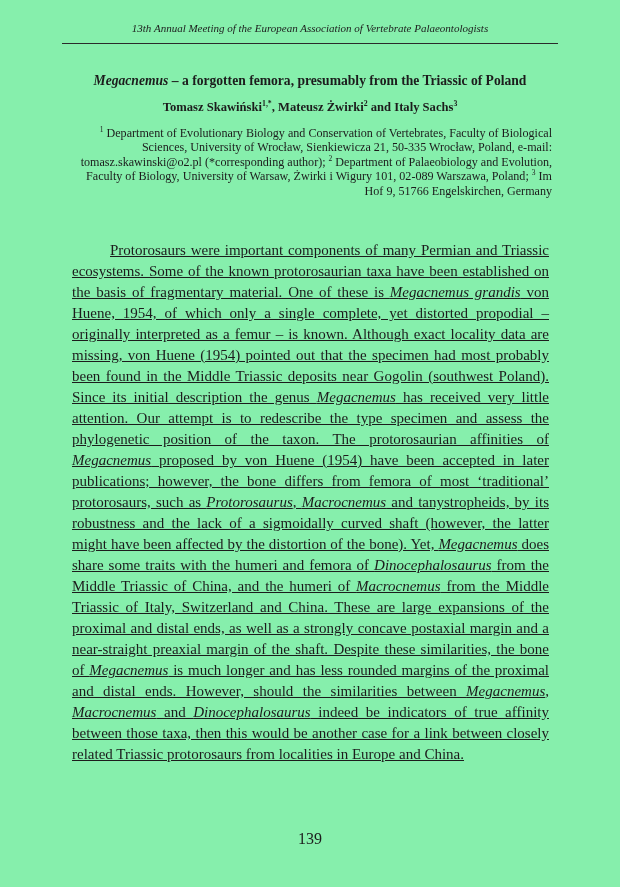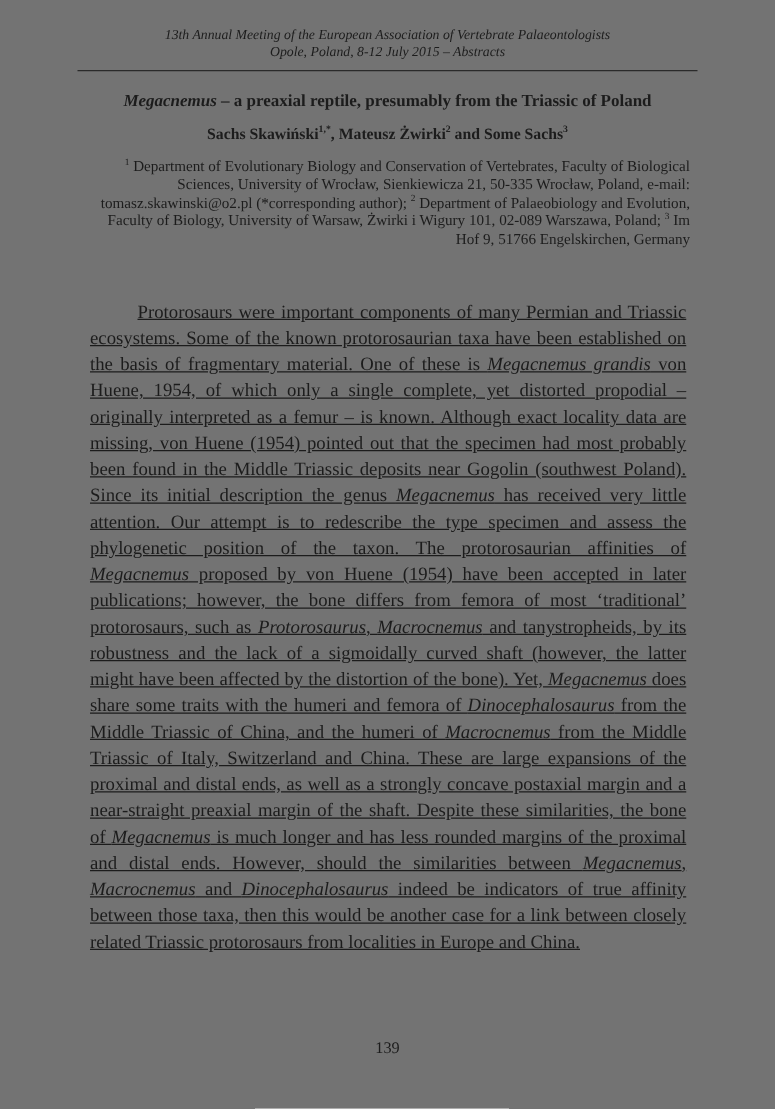--- a/index.html
+++ b/index.html
@@ -1,20 +1,20 @@
 <!DOCTYPE html>
 <html><head>
 <meta charset="utf-8">
 <style>
   html, body { margin: 0; padding: 0; background: #ffffff; }
   .page {
     position: relative;
     width: 620px;
     height: 887px;
-    background: #737373;
+    background: #86efac;
     color: #1c1c1c;
     font-family: "Liberation Serif", serif;
     overflow: hidden;
   }
   .running-header {
     position: absolute;
     top: 22px;
     left: 62px;
     width: 496px;
     text-align: center;
@@ -63,42 +63,41 @@
     text-align: justify;
     text-indent: 38px;
     text-decoration: underline;
   }
   .page-number {
     position: absolute;
     top: 830px;
     left: 0;
     width: 620px;
     text-align: center;
-    font-size: 13px;
+    font-size: 16px;
   }
   sup {
     font-size: 0.62em;
     line-height: 0;
     vertical-align: super;
   }
   .it { font-style: italic; margin-top: 40px; }
 </style>
 </head>
 <body>
 
 <div class="page">
 
   <div class="running-header">
     <div>13th Annual Meeting of the European Association of Vertebrate Palaeontologists</div>
-    <div>Opole, Poland, 8-12 July 2015 – Abstracts</div>
   </div>
 
-  <div class="paper-title"><span class="it">Megacnemus</span><span> – a preaxial reptile, presumably from the Triassic of Poland</span></div>
+  <div class="paper-title"><span class="it">Megacnemus</span><span> – a forgotten femora, presumably from the Triassic of Poland</span></div>
 
-  <div class="authors-line"><span>Sachs Skawiński</span><sup>1,*</sup><span>, Mateusz Żwirki</span><sup>2</sup><span> and Some Sachs</span><sup>3</sup></div>
+  <div class="authors-line"><span>Tomasz Skawiński</span><sup>1,*</sup><span>, Mateusz Żwirki</span><sup>2</sup><span> and Italy Sachs</span><sup>3</sup></div>
 
   <div class="affiliations"><sup>1</sup><span> Department of Evolutionary Biology and Conservation of Vertebrates, Faculty of Biological Sciences, University of Wrocław, Sienkiewicza 21, 50-335 Wrocław, Poland, e-mail: tomasz.skawinski@o2.pl (*corresponding author); </span><sup>2</sup><span> Department of Palaeobiology and Evolution, Faculty of Biology, University of Warsaw, Żwirki i Wigury 101, 02-089 Warszawa, Poland; </span><sup>3</sup><span> Im Hof 9, 51766 Engelskirchen, Germany</span></div>
 
   <div class="abstract"><span>Protorosaurs were important components of many Permian and Triassic ecosystems. Some of the known protorosaurian taxa have been established on the basis of fragmentary material. One of these is </span><span class="it">Megacnemus grandis</span><span> von Huene, 1954, of which only a single complete, yet distorted propodial – originally interpreted as a femur – is known. Although exact locality data are missing, von Huene (1954) pointed out that the specimen had most probably been found in the Middle Triassic deposits near Gogolin (southwest Poland). Since its initial description the genus </span><span class="it">Megacnemus</span><span> has received very little attention. Our attempt is to redescribe the type specimen and assess the phylogenetic position of the taxon. The protorosaurian affinities of </span><span class="it">Megacnemus</span><span> proposed by von Huene (1954) have been accepted in later publications; however, the bone differs from femora of most ‘traditional’ protorosaurs, such as </span><span class="it">Protorosaurus</span><span>, </span><span class="it">Macrocnemus</span><span> and tanystropheids, by its robustness and the lack of a sigmoidally curved shaft (however, the latter might have been affected by the distortion of the bone). Yet, </span><span class="it">Megacnemus</span><span> does share some traits with the humeri and femora of </span><span class="it">Dinocephalosaurus</span><span> from the Middle Triassic of China, and the humeri of </span><span class="it">Macrocnemus</span><span> from the Middle Triassic of Italy, Switzerland and China. These are large expansions of the proximal and distal ends, as well as a strongly concave postaxial margin and a near-straight preaxial margin of the shaft. Despite these similarities, the bone of </span><span class="it">Megacnemus</span><span> is much longer and has less rounded margins of the proximal and distal ends. However, should the similarities between </span><span class="it">Megacnemus</span><span>, </span><span class="it">Macrocnemus</span><span> and </span><span class="it">Dinocephalosaurus</span><span> indeed be indicators of true affinity between those taxa, then this would be another case for a link between closely related Triassic protorosaurs from localities in Europe and China.</span></div>
 
   <div class="page-number">139</div>
 
 </div>
 
 </body></html>

